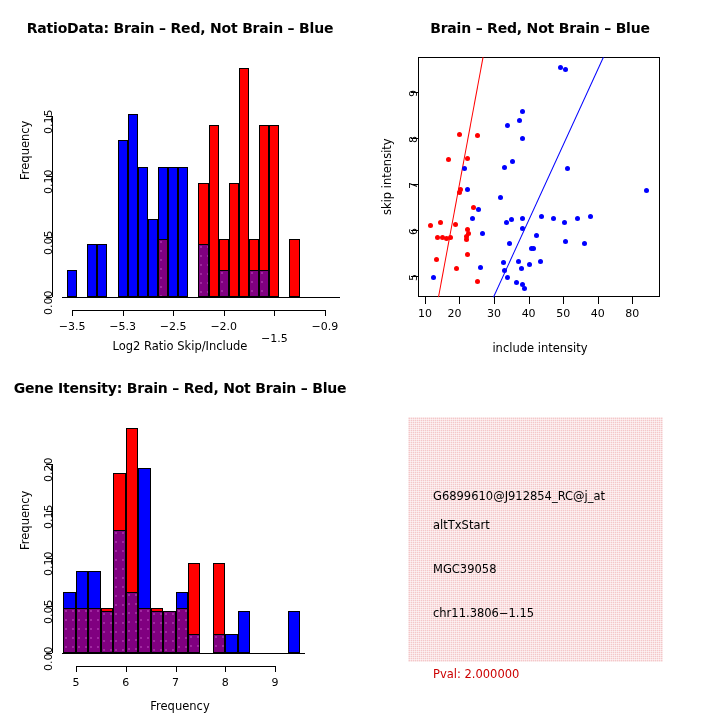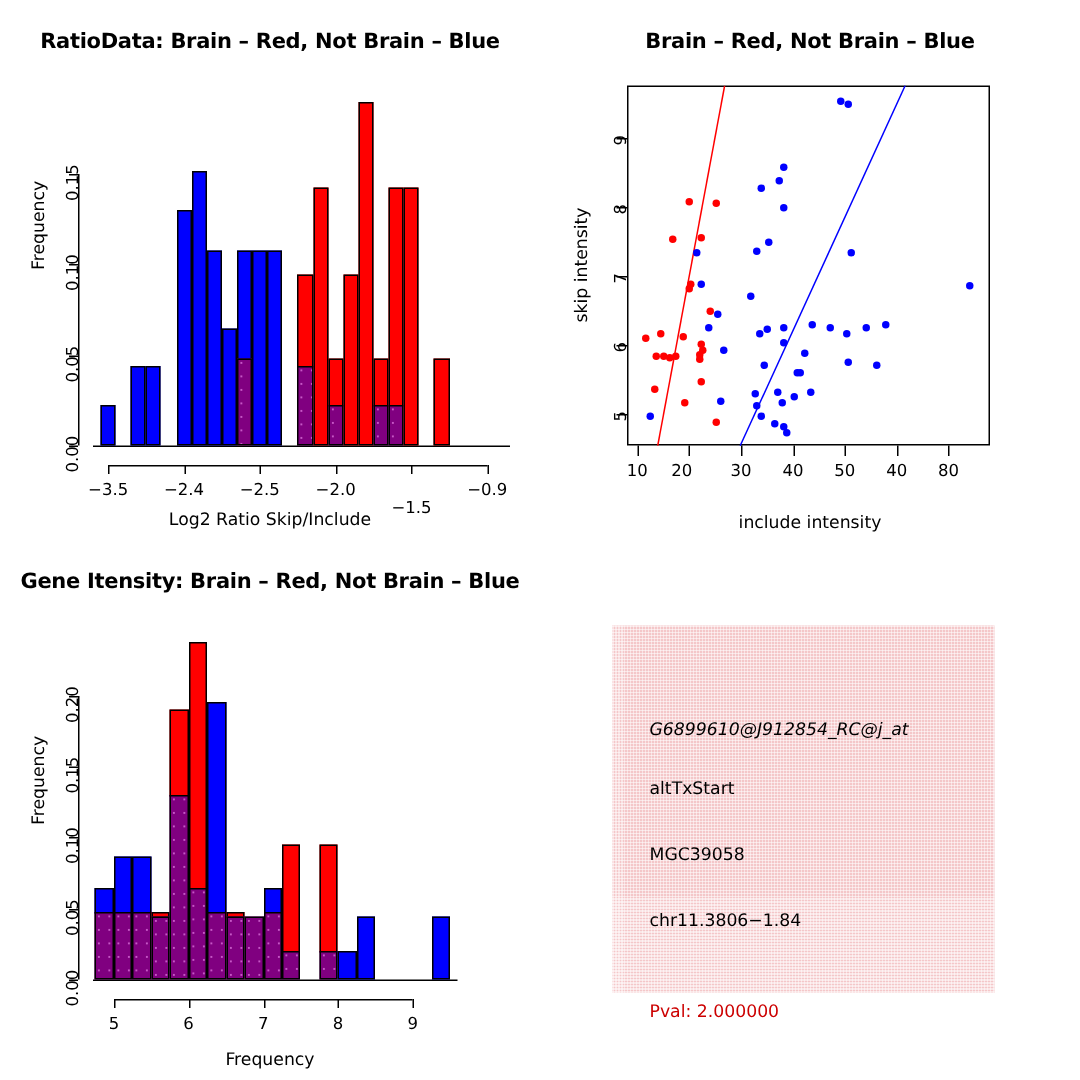--- a/index.html
+++ b/index.html
@@ -89,21 +89,21 @@
         <div class="tickmark" style="left:46px;top:236.74358974358972px;width:6px;height:1px;"></div>
         <div class="tick-lab-v" style="left:42px;top:254.74358974358972px;">0.05</div>
         <div class="tickmark" style="left:46px;top:176.48717948717947px;width:6px;height:1px;"></div>
         <div class="tick-lab-v" style="left:42px;top:194.48717948717947px;">0.10</div>
         <div class="tickmark" style="left:46px;top:116.23076923076925px;width:6px;height:1px;"></div>
         <div class="tick-lab-v" style="left:42px;top:134.23076923076925px;">0.15</div>
         <div class="axline" style="left:72.10909090909092px;top:310px;width:252.7272727272727px;height:1px;"></div>
         <div class="tickmark" style="left:72.10909090909092px;top:310px;width:1px;height:6px;"></div>
         <div class="tick-lab" style="left:58.109090909090924px;top:320px;width:28px;text-align:center;">−3.5</div>
         <div class="tickmark" style="left:122.65454545454547px;top:310px;width:1px;height:6px;"></div>
-        <div class="tick-lab" style="left:108.65454545454547px;top:320px;width:28px;text-align:center;">−2.4</div>
+        <div class="tick-lab" style="left:108.65454545454547px;top:320px;width:28px;text-align:center;">−5.3</div>
         <div class="tickmark" style="left:173.2px;top:310px;width:1px;height:6px;"></div>
         <div class="tick-lab" style="left:159.2px;top:320px;width:28px;text-align:center;">−2.5</div>
         <div class="tickmark" style="left:223.74545454545458px;top:310px;width:1px;height:6px;"></div>
         <div class="tick-lab" style="left:209.74545454545458px;top:320px;width:28px;text-align:center;">−2.0</div>
         <div class="tickmark" style="left:274.2909090909091px;top:310px;width:1px;height:6px;"></div>
         <div class="tick-lab" style="left:260.2909090909091px;top:332px;width:28px;text-align:center;">−1.5</div>
         <div class="tickmark" style="left:324.8363636363636px;top:310px;width:1px;height:6px;"></div>
         <div class="tick-lab" style="left:310.8363636363636px;top:320px;width:28px;text-align:center;">−0.9</div>
       </div>
   </div>
@@ -260,21 +260,21 @@
         <div class="tick-lab" style="left:165.5327868852459px;top:316px;width:20px;text-align:center;">7</div>
         <div class="tickmark" style="left:225.32786885245903px;top:306px;width:1px;height:6px;"></div>
         <div class="tick-lab" style="left:215.32786885245903px;top:316px;width:20px;text-align:center;">8</div>
         <div class="tickmark" style="left:275.12295081967216px;top:306px;width:1px;height:6px;"></div>
         <div class="tick-lab" style="left:265.12295081967216px;top:316px;width:20px;text-align:center;">9</div>
       </div>
   </div>
 
   <div class="panel" id="p4" style="left:360px;top:360px;width:360px;height:360px;">
     <div id="infopanel" style="left:48px;top:57px;width:255px;height:245px;">
-      <div class="infoline" style="left:25px;top:62px;font-style:italic;">G6899610@J912854_RC@j_at</div>
+      <div class="infoline" style="left:25px;top:72px;">G6899610@J912854_RC@j_at</div>
       <div class="infoline" style="left:25px;top:101px;">altTxStart</div>
       <div class="infoline" style="left:25px;top:145px;">MGC39058</div>
-      <div class="infoline" style="left:25px;top:189px;">chr11.3806−1.84</div>
+      <div class="infoline" style="left:25px;top:189px;">chr11.3806−1.15</div>
       <div class="infoline pval" style="left:25px;top:222px;">Pval: 2.000000</div>
     </div>
   </div>
 
 </div>
 
 </body></html>

